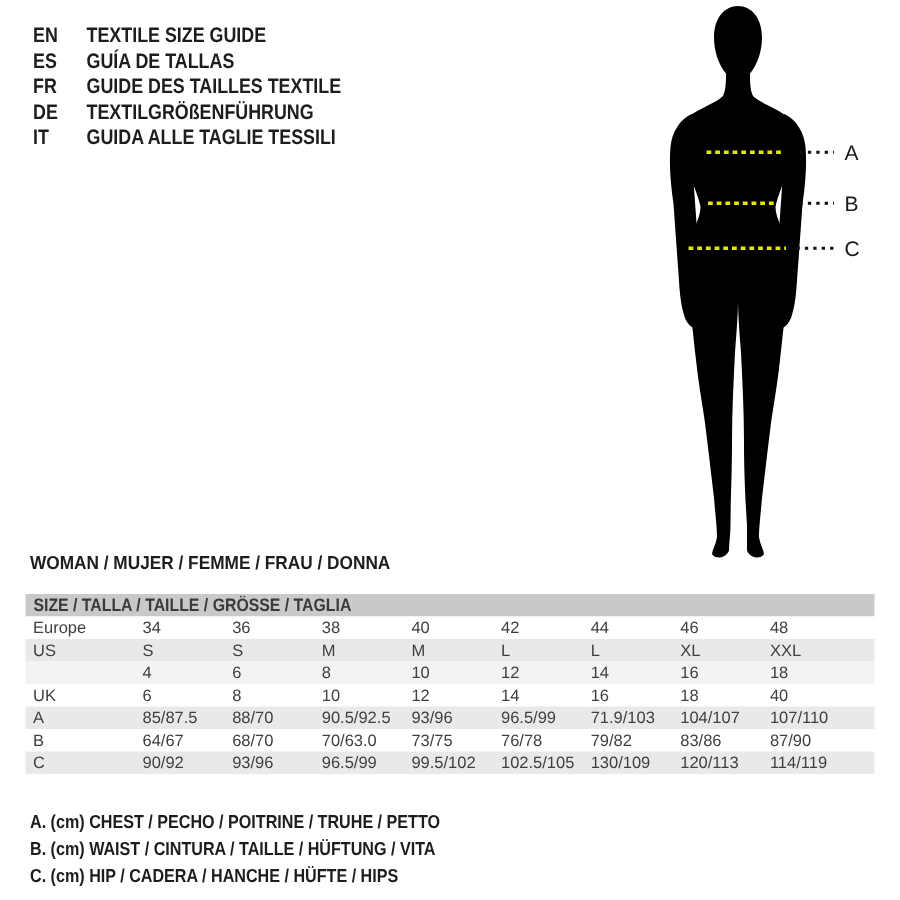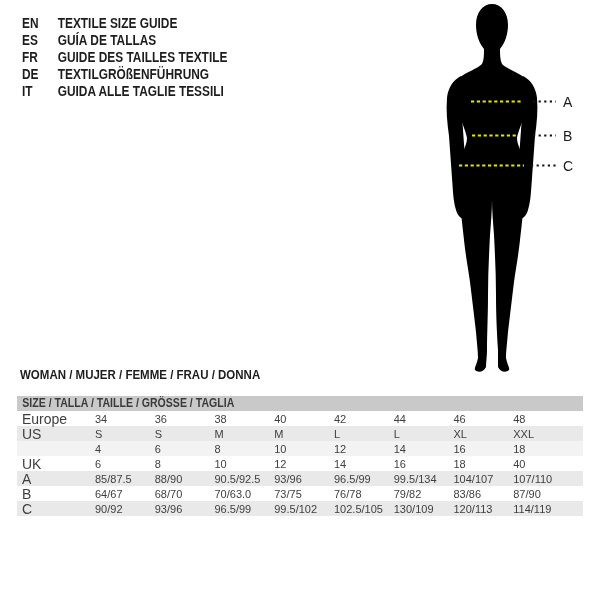--- a/index.html
+++ b/index.html
@@ -24,21 +24,21 @@
   
   .size-table{position:absolute;left:17px;top:396px;width:566px;}
   .thead{height:15px;background:#c9c9c9;display:flex;align-items:flex-start;}
   .thead-text{font-size:12px;font-weight:bold;color:#3a3a3a;padding-left:6px;
               transform:scaleX(0.88);transform-origin:0 50%;white-space:nowrap;}
   .srow{display:grid;grid-template-columns:78px repeat(8,1fr);height:15px;align-items:center;
         padding-right:10px;box-sizing:border-box;}
   .r-gray{background:#e9e9e9;}
   .r-light{background:#f3f3f3;}
   .r-white{background:#ffffff;}
-  .tl{font-size:14px;color:#3f3f3f;padding-left:5px;white-space:nowrap;}
+  .tl{font-size:11px;color:#3f3f3f;padding-left:5px;white-space:nowrap;}
   .tc{font-size:11px;color:#3f3f3f;text-align:left;white-space:nowrap;}
 
   
   .legend{position:absolute;left:20px;top:539px;}
   .legend-line{height:18.2px;font-size:12.5px;font-weight:bold;color:#1d1d1d;
                transform:scaleX(0.86);transform-origin:0 50%;white-space:nowrap;
                display:flex;align-items:center;}
 </style>
 </head>
 <body>
@@ -169,25 +169,25 @@
       <div class="tc">12</div>
       <div class="tc">14</div>
       <div class="tc">16</div>
       <div class="tc">18</div>
       <div class="tc">40</div>
     </div>
 
     <div class="srow r-gray">
       <div class="tl">A</div>
       <div class="tc">85/87.5</div>
-      <div class="tc">88/90</div>
+      <div class="tc">88/70</div>
       <div class="tc">90.5/92.5</div>
       <div class="tc">93/96</div>
       <div class="tc">96.5/99</div>
-      <div class="tc">99.5/134</div>
+      <div class="tc">71.9/103</div>
       <div class="tc">104/107</div>
       <div class="tc">107/110</div>
     </div>
 
     <div class="srow r-white">
       <div class="tl">B</div>
       <div class="tc">64/67</div>
       <div class="tc">68/70</div>
       <div class="tc">70/63.0</div>
       <div class="tc">73/75</div>
@@ -203,14 +203,19 @@
       <div class="tc">93/96</div>
       <div class="tc">96.5/99</div>
       <div class="tc">99.5/102</div>
       <div class="tc">102.5/105</div>
       <div class="tc">130/109</div>
       <div class="tc">120/113</div>
       <div class="tc">114/119</div>
     </div>
   </div>
 
+  <div class="legend">
+    <div class="legend-line">A. (cm) CHEST / PECHO / POITRINE / TRUHE / PETTO</div>
+    <div class="legend-line">B. (cm) WAIST / CINTURA / TAILLE / HÜFTUNG / VITA</div>
+    <div class="legend-line">C. (cm) HIP / CADERA / HANCHE / HÜFTE / HIPS</div>
+  </div>
 
 </div>
 
 </body></html>

